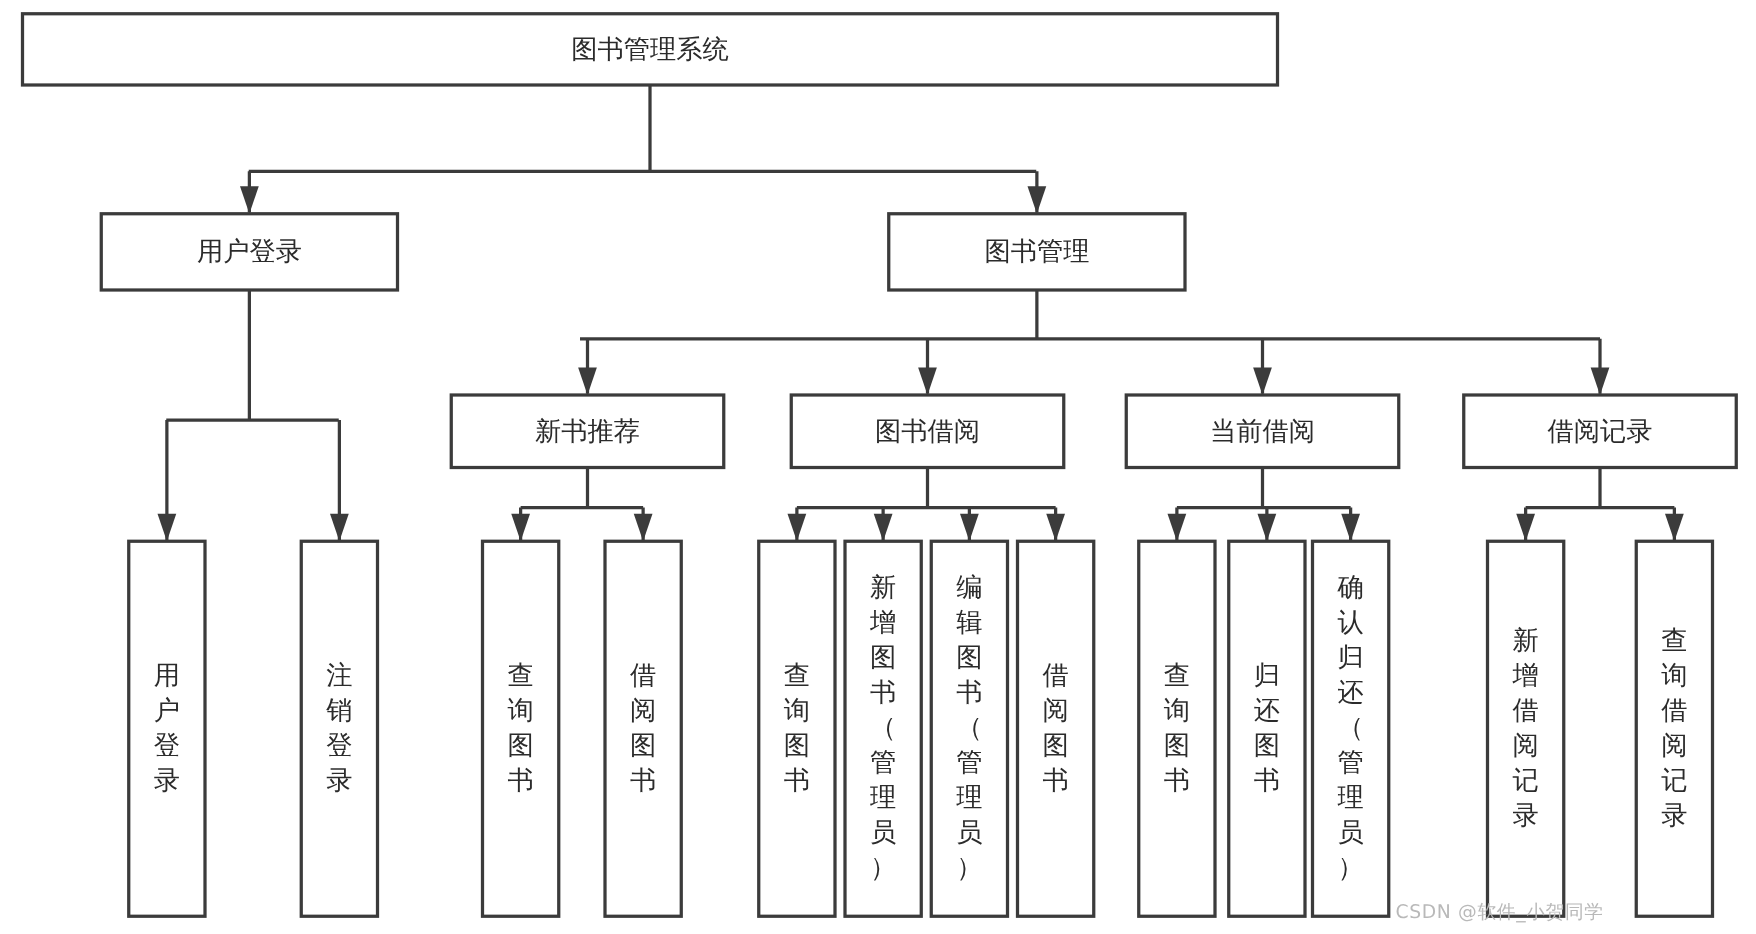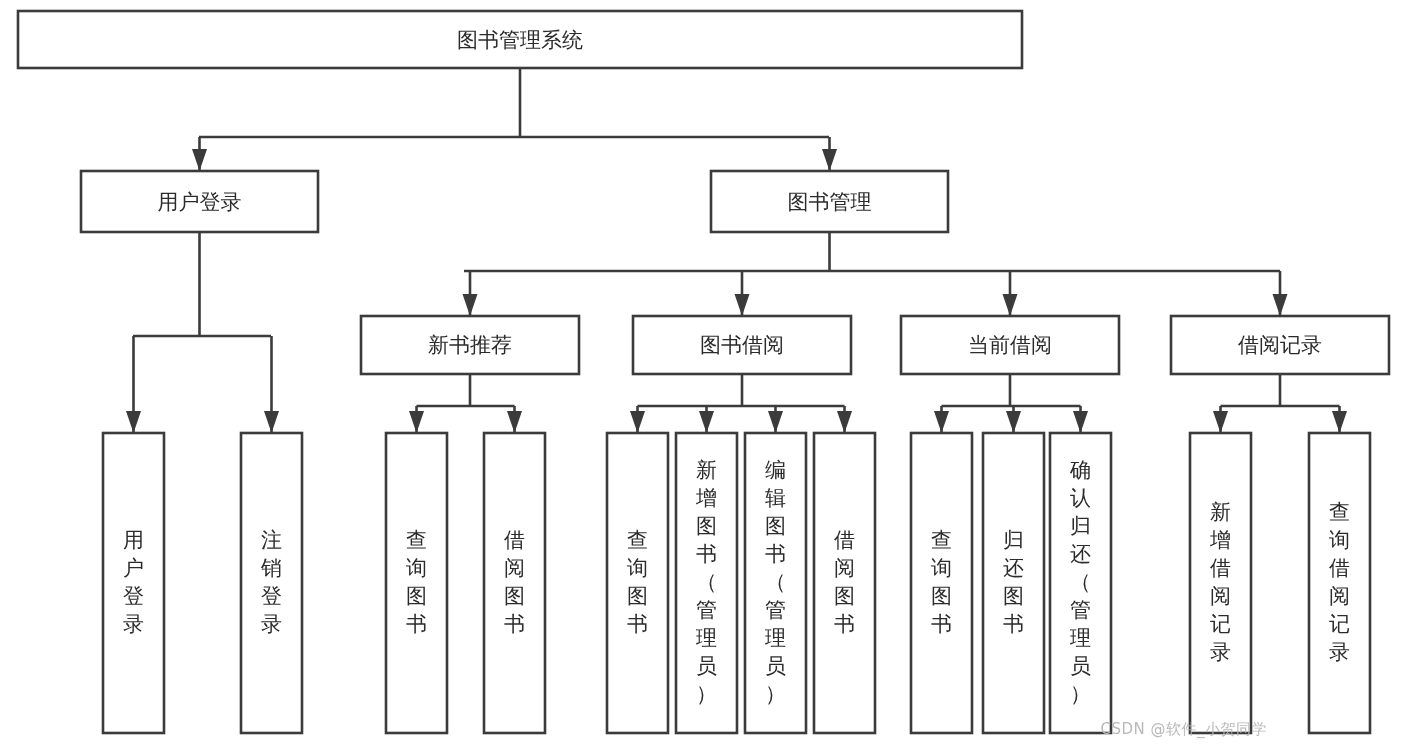--- a/index.html
+++ b/index.html
@@ -50,21 +50,21 @@
     dominant-baseline: middle;
   }
   .node-label-v {
     fill: #2b2b2b;
     font-size: 21px;
     font-family: "DejaVu Sans", "Liberation Sans", sans-serif;
     text-anchor: middle;
   }
   .watermark {
     position: absolute;
-    right: 16px;
+    right: 0;
     bottom: 8px;
     font-size: 15px;
     color: #b9b9b9;
     font-family: "DejaVu Sans", "Liberation Sans", sans-serif;
     white-space: nowrap;
     letter-spacing: 0.5px;
     user-select: none;
   }
 </style>
 </head>

